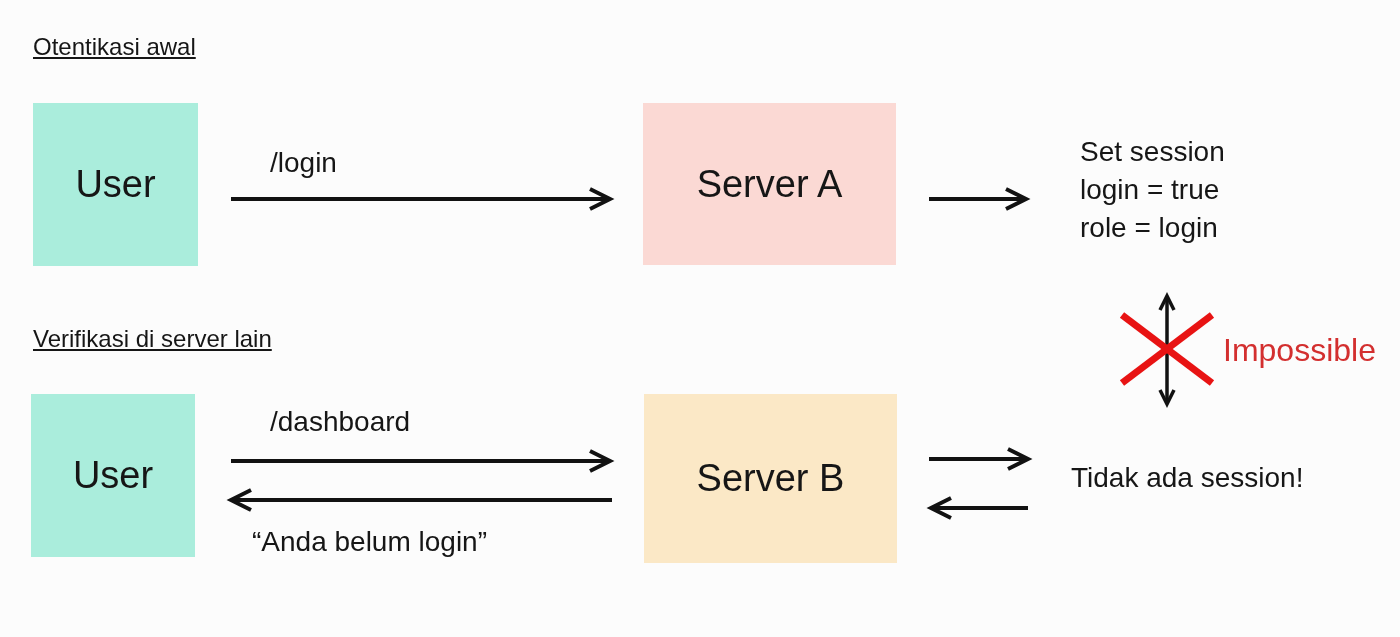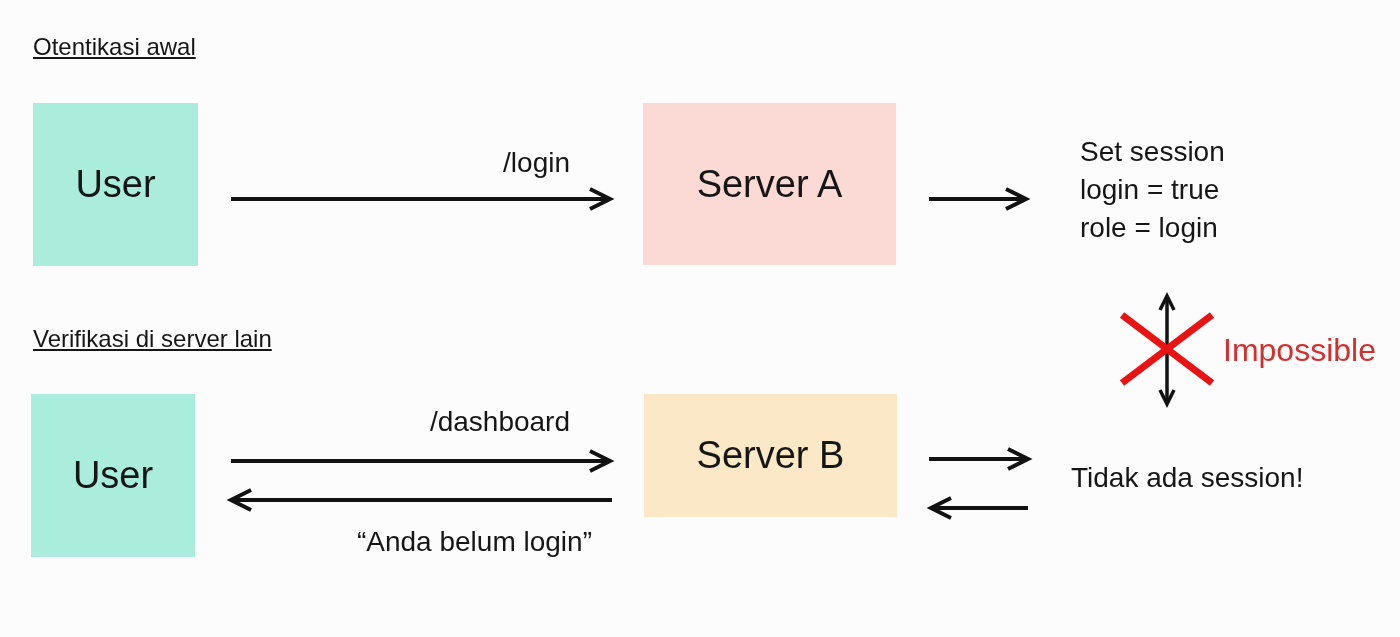--- a/index.html
+++ b/index.html
@@ -26,21 +26,21 @@
   .head-s{fill:none;stroke:var(--arrow);stroke-width:3.5;stroke-linejoin:miter;stroke-linecap:butt;}
   .cross-line{stroke:var(--cross-red);stroke-width:7;stroke-linecap:butt;}
   .section-title{position:absolute;font-size:24px;line-height:27px;color:var(--text);text-decoration:underline;}
   .node{
     position:absolute;display:flex;align-items:center;justify-content:center;
     font-size:38px;color:var(--text);
   }
   .node-user{background:var(--user-box);}
   .node-server-a{background:var(--server-a-box);}
   .node-server-b{background:var(--server-b-box);}
-  .flow-label{position:absolute;font-size:28px;line-height:34px;text-align:right;color:var(--text);}
+  .flow-label{position:absolute;font-size:28px;line-height:34px;text-align:left;color:var(--text);}
   .session-text{position:absolute;left:1080px;top:133px;font-size:28px;line-height:38px;color:var(--text);}
   .no-session{position:absolute;left:1071px;top:461px;font-size:28px;line-height:34px;color:var(--text);}
   .impossible{position:absolute;left:1223px;top:333px;font-size:32px;line-height:34px;color:var(--impossible-red);}
 </style>
 </head>
 <body>
 
 <div class="stage">
 
   <svg class="overlay" viewBox="0 0 1400 637" xmlns="http://www.w3.org/2000/svg">
@@ -93,19 +93,19 @@
   <div class="section-title" style="left:33px;top:325px;">Verifikasi di server lain</div>
 
   <div class="node node-user" style="left:31px;top:394px;width:164px;height:163px;">
     <span>User</span>
   </div>
 
   <div class="flow-label" style="left:270px;top:405px;width:300px;">/dashboard</div>
 
   <div class="flow-label" style="left:252px;top:525px;width:340px;">“Anda belum login”</div>
 
-  <div class="node node-server-b" style="left:644px;top:394px;width:253px;height:123px;text-align:center;">
+  <div class="node node-server-b" style="left:644px;top:394px;width:253px;height:169px;text-align:center;">
     <span>Server B</span>
   </div>
 
   <div class="no-session">Tidak ada session!</div>
 
 </div>
 
 </body></html>

